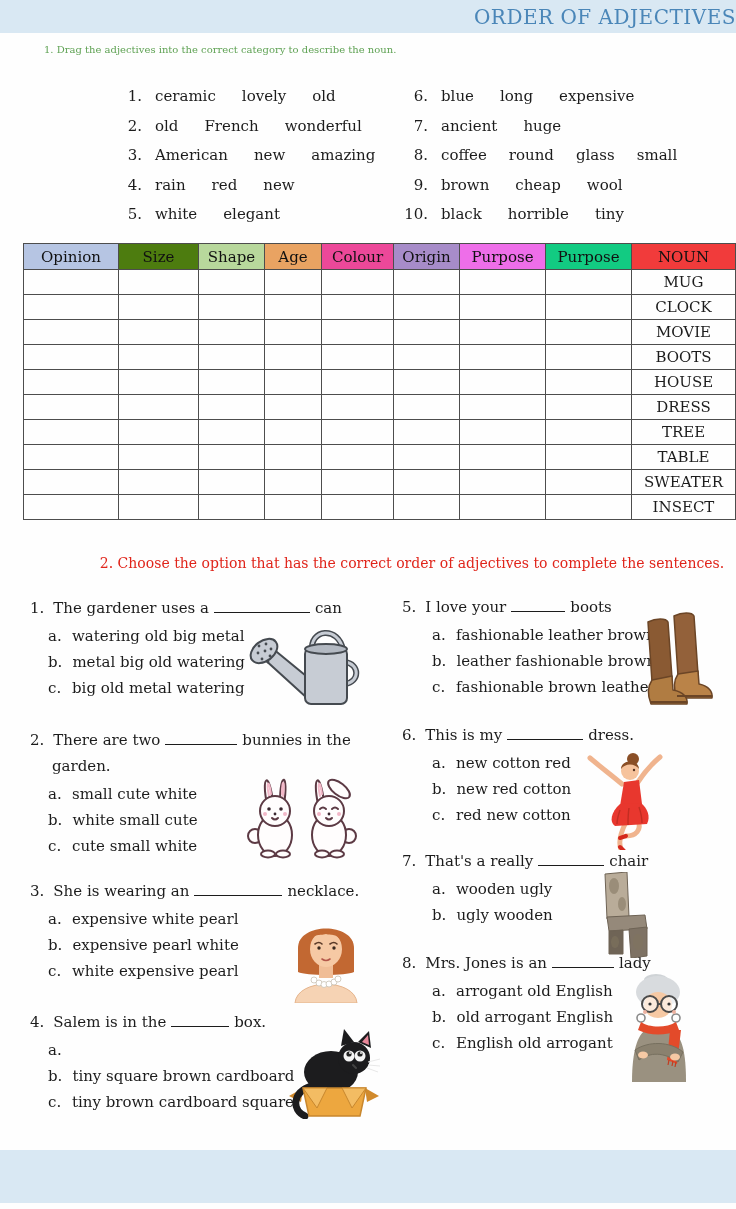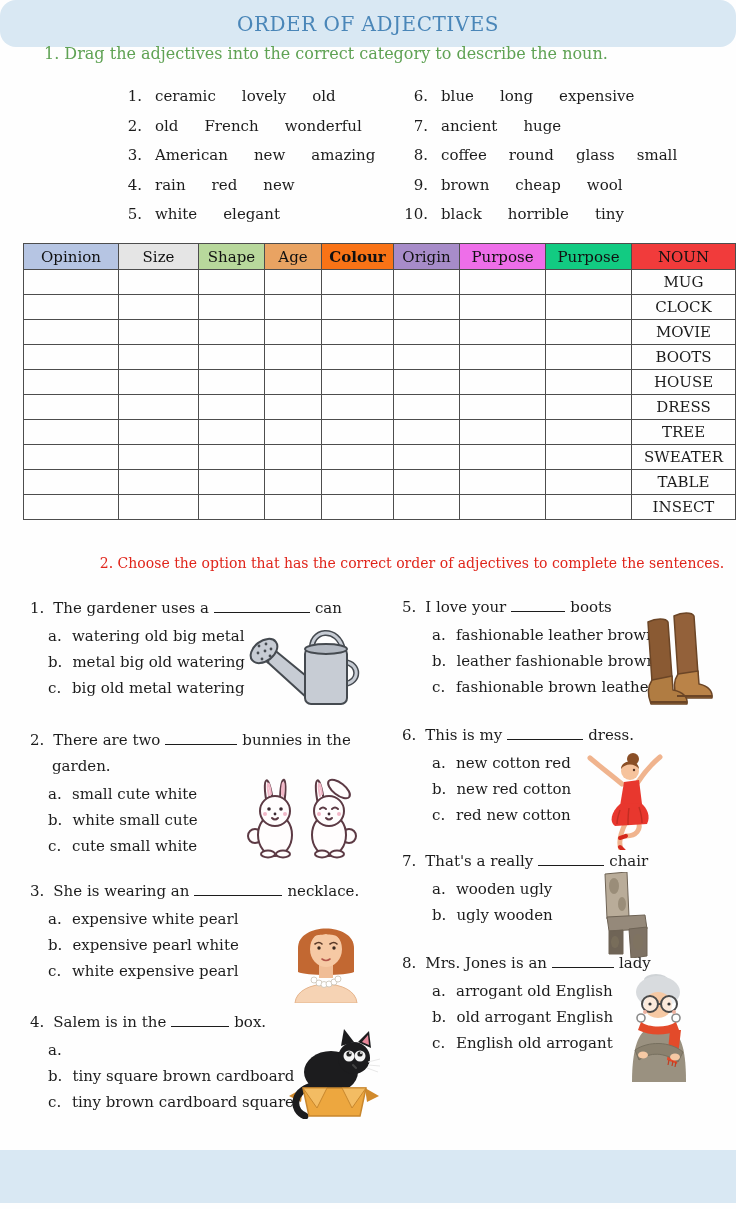--- a/index.html
+++ b/index.html
@@ -2,24 +2,24 @@
 <html><head>
 <meta charset="utf-8">
 <style>
   html,body{margin:0;padding:0;}
   body{
     width:736px;height:1209px;position:relative;overflow:hidden;
     background:#fefefe;color:#1c1c1c;
     font-family:"DejaVu Serif", serif;
   }
   .band{position:absolute;left:0;width:736px;background:#d9e8f3;}
-  .band-top{top:0;height:47px;display:flex;align-items:center;justify-content:center;border-radius:16px;}
+  .band-top{top:0;height:33px;display:flex;align-items:center;justify-content:flex-end;}
   .band-bottom{top:1150px;height:53px;}
   .title{font-size:20px;letter-spacing:.5px;color:#4a86b8;}
-  .instr1{position:absolute;left:44px;top:44px;font-size:16px;color:#5fa254;white-space:nowrap;}
+  .instr1{position:absolute;left:44px;top:44px;font-size:10px;color:#5fa254;white-space:nowrap;}
   .instr2{position:absolute;left:0;top:555px;width:736px;text-align:center;font-size:14px;color:#e0251b;white-space:nowrap;}
   .adj-row{position:absolute;display:flex;align-items:baseline;font-size:15px;white-space:nowrap;}
   .adj-num{width:30px;text-align:right;margin-right:13px;}
   .adj-word{margin-right:26px;cursor:pointer;}
   .s1table{position:absolute;left:23px;top:243px;border-collapse:collapse;table-layout:fixed;padding-left:12px;}
   .s1table th,.s1table td{border:1px solid #4d4d4d;padding:0;font-weight:normal;}
   .s1table th{height:25px;font-size:15px;text-align:center;color:#111;}
   .s1table td{height:24px;}
   .s1table td.noun{font-size:15px;text-align:center;}
   .q{position:absolute;font-size:15px;}
@@ -111,24 +111,24 @@
       <col style="width:57px">
     <col style="width:72px">
       <col style="width:66px">
       <col style="width:86px">
       <col style="width:86px">
       <col style="width:104px">
   </colgroup>
   <tbody>
       <tr>
     <th style="background: rgb(182, 197, 227);">Opinion</th>
-    <th style="background: #e5e5e5; margin-left: 10px;">Size</th>
+    <th style="background: #4d7c0f; margin-left: 10px;">Size</th>
     <th style="background: rgb(184, 216, 156);">Shape</th>
     <th style="background: rgb(233, 163, 98);">Age</th>
-    <th style="background: #f97316; font-weight: bold;">Colour</th>
+    <th style="background: #ec4899;">Colour</th>
     <th style="background: rgb(167, 140, 201);">Origin</th>
     <th style="background: rgb(238, 110, 233);">Purpose</th>
     <th style="background: rgb(18, 203, 130);">Purpose</th>
     <th style="background: rgb(241, 59, 59);">NOUN</th>
   </tr>
   <tr>
     <td></td>
         <td></td>
         <td></td>
         <td></td>
@@ -206,32 +206,32 @@
   </tr>
   <tr>
     <td></td>
         <td></td>
         <td></td>
         <td></td>
         <td></td>
         <td></td>
         <td></td>
         <td></td>
+    <td class="noun">TABLE</td>
+  </tr>
+  <tr>
+    <td></td>
+        <td></td>
+        <td></td>
+        <td></td>
+        <td></td>
+        <td></td>
+        <td></td>
+        <td></td>
     <td class="noun">SWEATER</td>
-  </tr>
-  <tr>
-    <td></td>
-        <td></td>
-        <td></td>
-        <td></td>
-        <td></td>
-        <td></td>
-        <td></td>
-        <td></td>
-    <td class="noun">TABLE</td>
   </tr>
   <tr>
     <td></td>
         <td></td>
         <td></td>
         <td></td>
         <td></td>
         <td></td>
         <td></td>
         <td></td>

